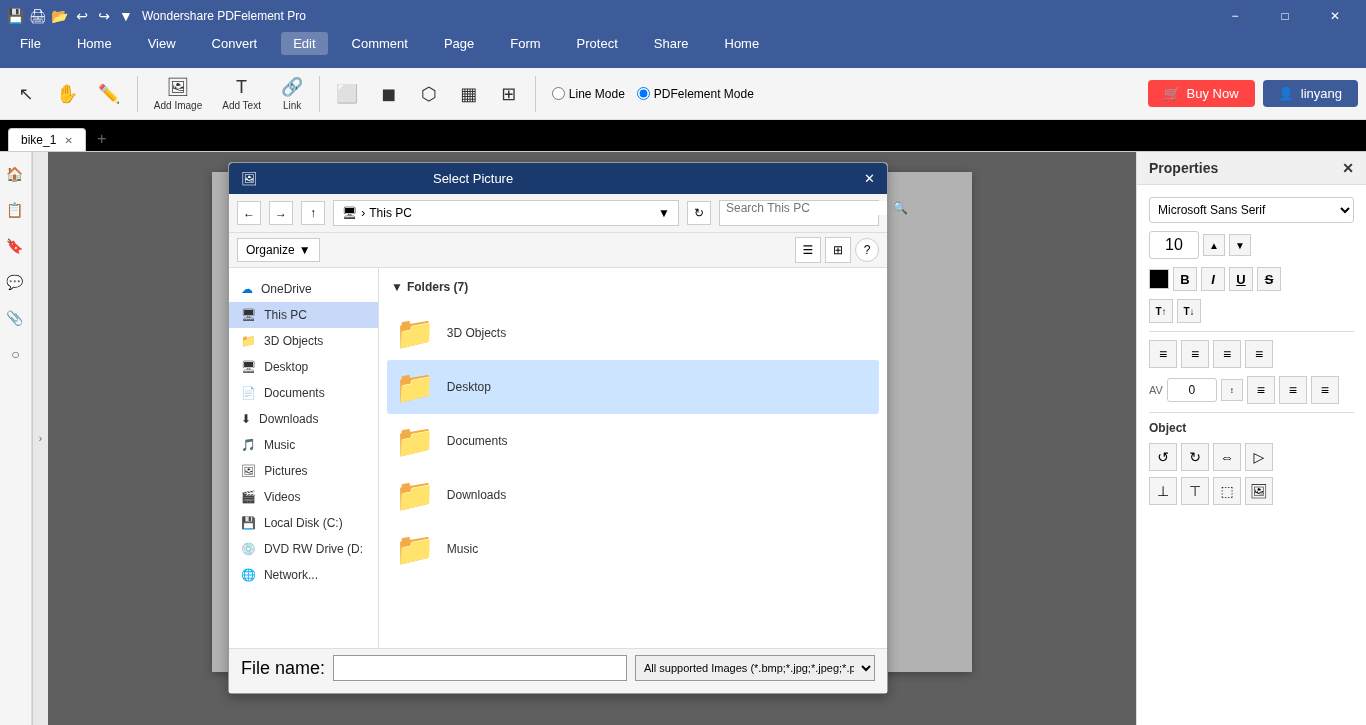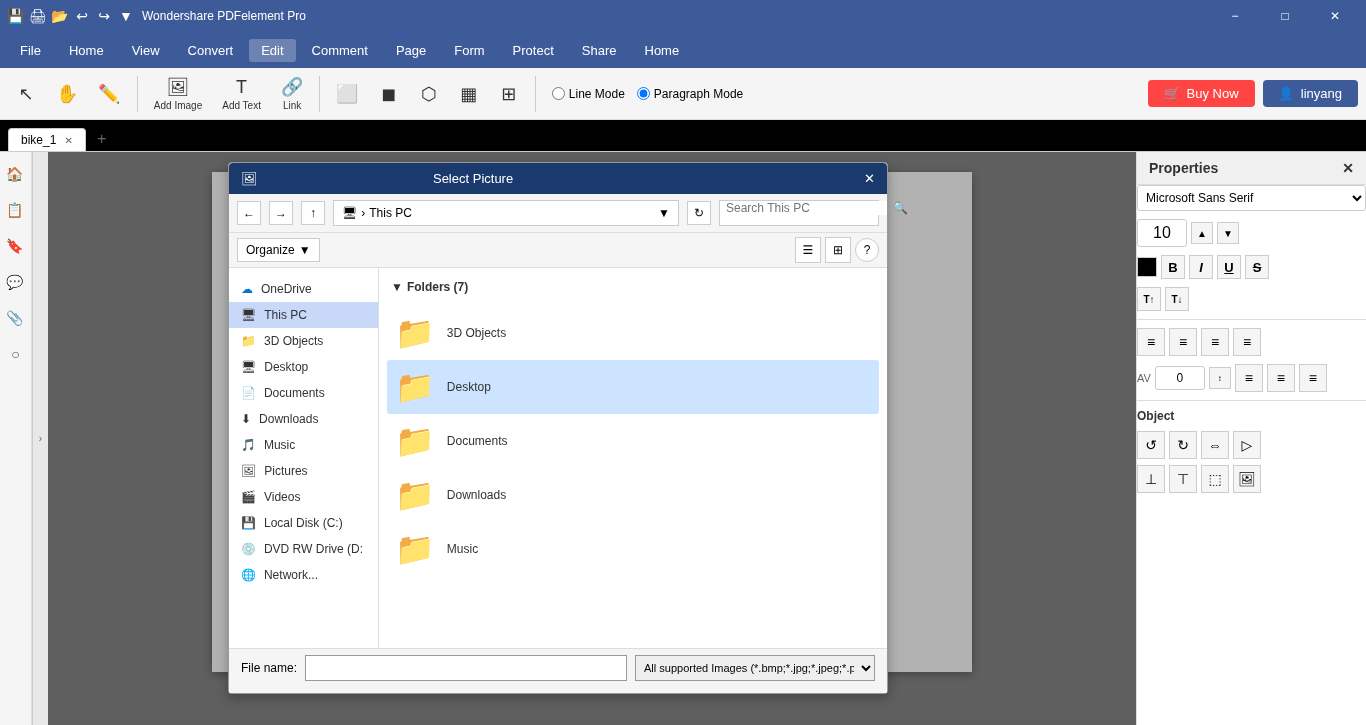--- a/index.html
+++ b/index.html
@@ -20,23 +20,23 @@
     .title-bar-icon { width: 16px; height: 16px; display: flex; align-items: center; justify-content: center; color: white; font-size: 14px; cursor: pointer; }
     .title-bar-title { font-size: 12px; color: white; }
     .title-bar-controls { display: flex; gap: 4px; }
     .title-ctrl { width: 46px; height: 32px; display: flex; align-items: center; justify-content: center; color: white; cursor: pointer; font-size: 12px; }
 
     
     .menu-bar {
       background: #3d5a99;
       height: 36px;
       display: flex;
-      align-items: center;
+      align-items: flex-start;
       padding: 0 8px;
-      gap: 4px;
+      gap: 12px;
     }
     .menu-item {
       color: white;
       padding: 4px 12px;
       cursor: pointer;
       border-radius: 3px;
       font-size: 13px;
     }
     .menu-item.active { background: rgba(255,255,255,0.25); }
 
@@ -184,21 +184,21 @@
       background: #f0f0f0;
       padding: 8px 12px;
       font-size: 14px;
       font-weight: bold;
       color: #333;
       border-bottom: 1px solid #ddd;
       display: flex;
       align-items: center;
       justify-content: space-between;
     }
-    .panel-content { padding: 0; }
+    .panel-content { padding: 12px; }
     .panel-row { margin-bottom: 8px; }
     .font-selector {
       width: 100%;
       padding: 4px;
       border: 1px solid #ccc;
       border-radius: 3px;
       font-size: 12px;
       background: white;
     }
     .size-row {
@@ -568,21 +568,21 @@
     <span class="icon">⊞</span>
   </div>
   <div class="toolbar-sep"></div>
   <div class="mode-group">
     <label class="radio-label">
       <input type="radio" name="mode" style="">
       <span>Line Mode</span>
     </label>
     <label class="radio-label">
       <input type="radio" name="mode" checked="" style="">
-      <span>Paragraph Mode</span>
+      <span>PDFelement Mode</span>
     </label>
   </div>
   <div class="toolbar-right">
     <button class="buy-now-btn">
       <span>🛒</span>
       <span>Buy Now</span>
     </button>
     <button class="user-btn">
       <span>👤</span>
       <span>linyang</span>
@@ -730,21 +730,21 @@
             </div>
             <div class="folder-item">
               <span class="folder-icon-large">📁</span>
               <span class="folder-name">Music</span>
             </div>
           </div>
         </div>
 
         <div style="background:#f5f5f5; border-top:1px solid #ddd; padding:6px 12px;">
           <div style="display:flex; align-items:center; gap:8px; margin-bottom:6px;">
-            <span style="font-size:12px; white-space:nowrap;">File name:</span>
+            <span style="font-size:18px; white-space:nowrap;">File name:</span>
             <input class="filename-input" type="text" style="flex: 1 1 0%;">
             <select class="filetype-select">
               <option>All supported Images (*.bmp;*.jpg;*.jpeg;*.png;*.tif;*.tiff)</option>
             </select>
           </div>
         </div>
       </div>
     </div>
   </div>
 

